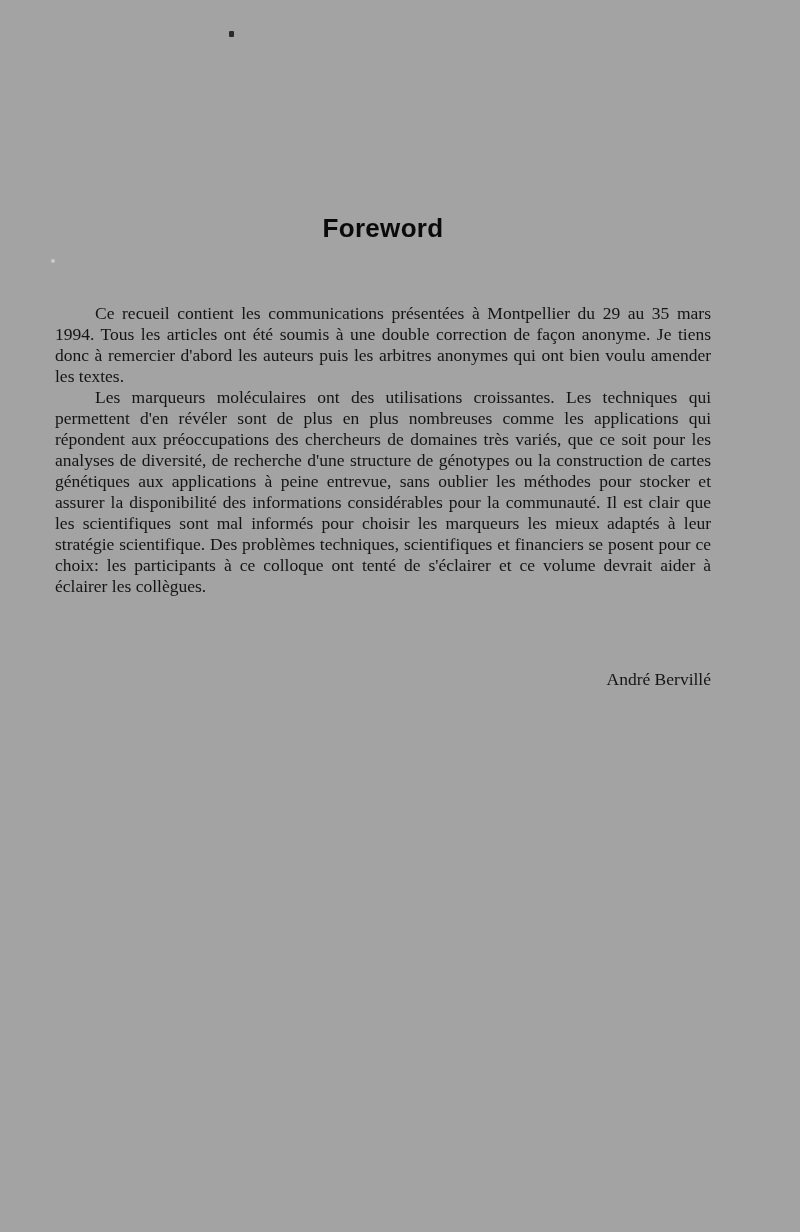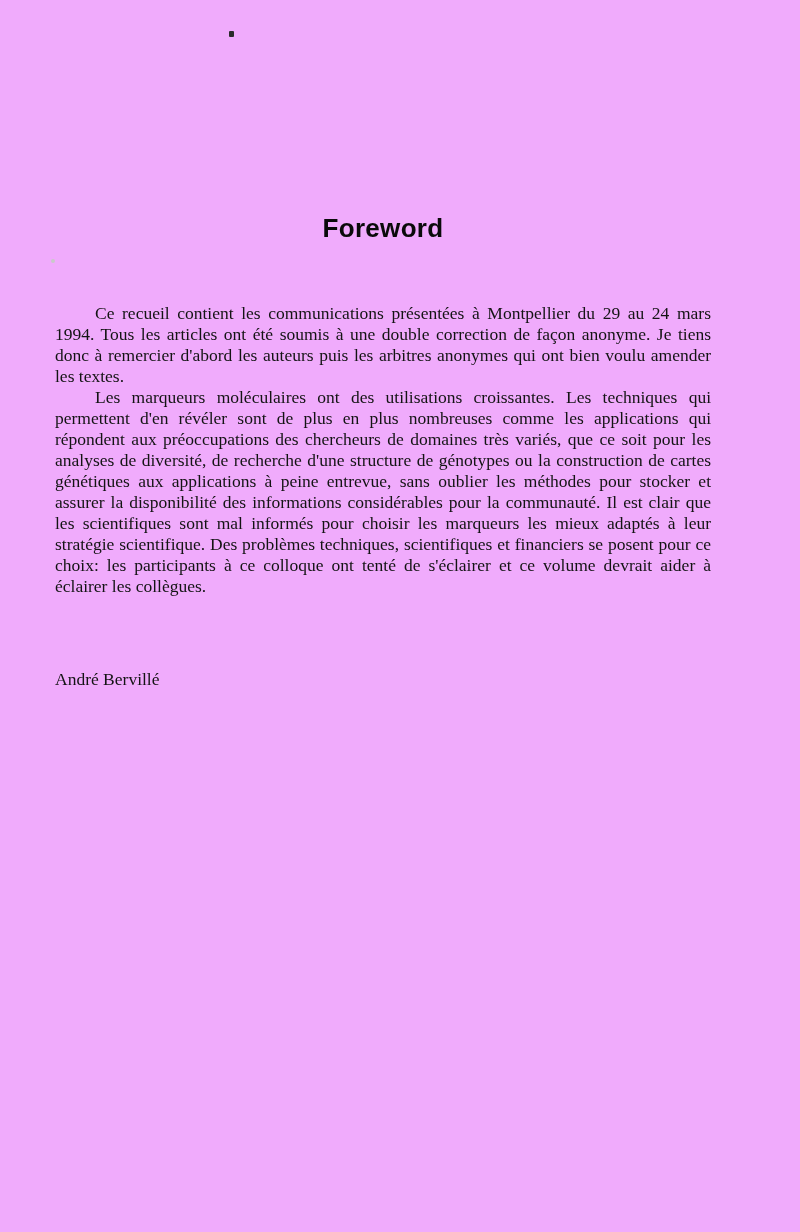--- a/index.html
+++ b/index.html
@@ -10,21 +10,21 @@
       overflow: hidden;
     }
     body {
       position: relative;
       font-family: "Liberation Serif", "DejaVu Serif", serif;
       color: #141414;
     }
     .page {
       position: absolute;
       inset: 0;
-      background: #f0abfc;
+      background: #a3a3a3;
     }
     .doc-title {
       position: absolute;
       top: 213px;
       left: 55px;
       width: 656px;
       text-align: center;
       font-family: "Liberation Sans", "DejaVu Sans", sans-serif;
       font-weight: 700;
       font-size: 26px;
@@ -44,21 +44,21 @@
     }
     .body-text p {
       text-indent: 40px;
       margin: 0;
     }
     .signature {
       position: absolute;
       top: 669px;
       left: 55px;
       width: 656px;
-      text-align: left;
+      text-align: right;
       font-size: 17.5px;
       line-height: 21px;
       color: #141414;
     }
     
     .speck-top {
       position: absolute;
       left: 229px;
       top: 31px;
       width: 5px;
@@ -82,19 +82,19 @@
 <div class="page">
 
   <span class="speck-top"></span>
   <span class="speck-margin"></span>
 
   <h1 class="doc-title">
     <span>Foreword</span><br>
   </h1>
 
   <div class="body-text">
-    <p>Ce recueil contient les communications présentées à Montpellier du 29 au 24 mars 1994. Tous les articles ont été soumis à une double correction de façon anonyme. Je tiens donc à remercier d'abord les auteurs puis les arbitres anonymes qui ont bien voulu amender les textes.</p>
+    <p>Ce recueil contient les communications présentées à Montpellier du 29 au 35 mars 1994. Tous les articles ont été soumis à une double correction de façon anonyme. Je tiens donc à remercier d'abord les auteurs puis les arbitres anonymes qui ont bien voulu amender les textes.</p>
     <p>Les marqueurs moléculaires ont des utilisations croissantes. Les techniques qui permettent d'en révéler sont de plus en plus nombreuses comme les applications qui répondent aux préoccupations des chercheurs de domaines très variés, que ce soit pour les analyses de diversité, de recherche d'une structure de génotypes ou la construction de cartes génétiques aux applications à peine entrevue, sans oublier les méthodes pour stocker et assurer la disponibilité des informations considérables pour la communauté. Il est clair que les scientifiques sont mal informés pour choisir les marqueurs les mieux adaptés à leur stratégie scientifique. Des problèmes techniques, scientifiques et financiers se posent pour ce choix: les participants à ce colloque ont tenté de s'éclairer et ce volume devrait aider à éclairer les collègues.</p>
   </div>
 
   <div class="signature">André Bervillé</div>
 
 </div>
 
 </body></html>

